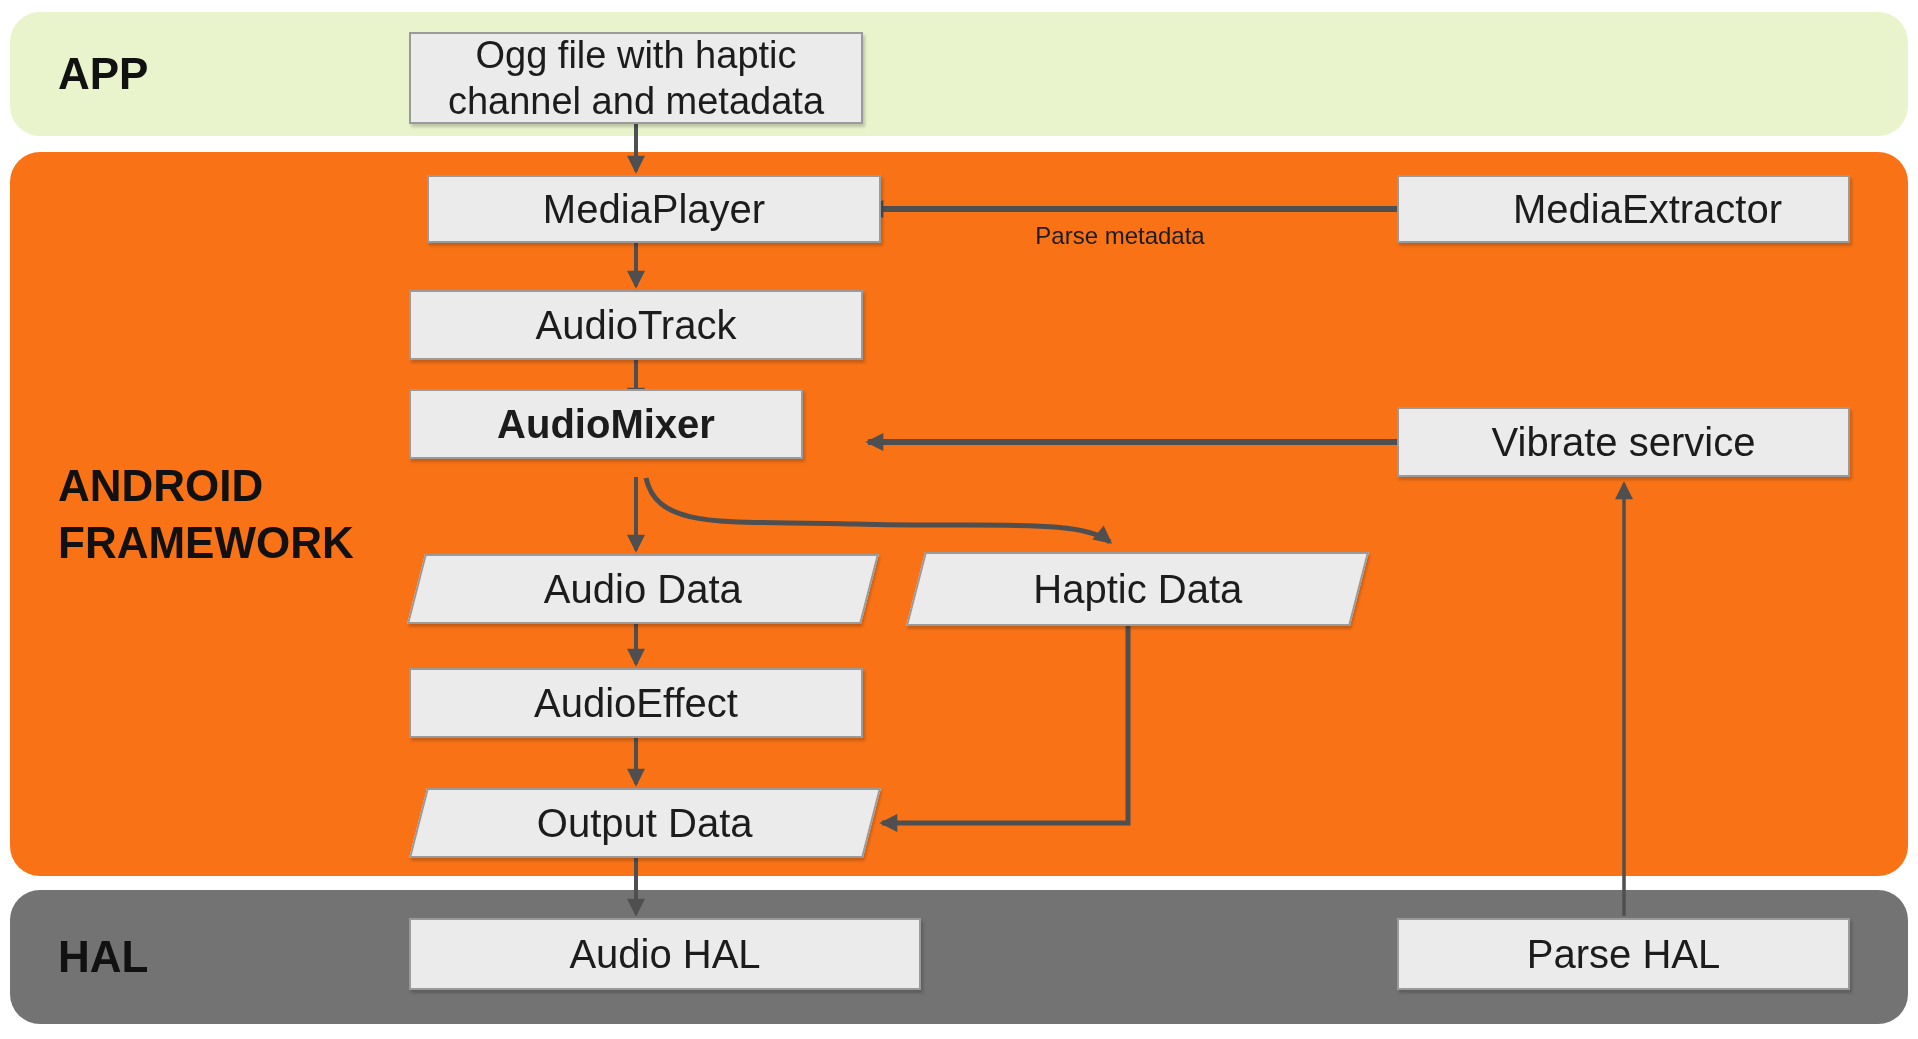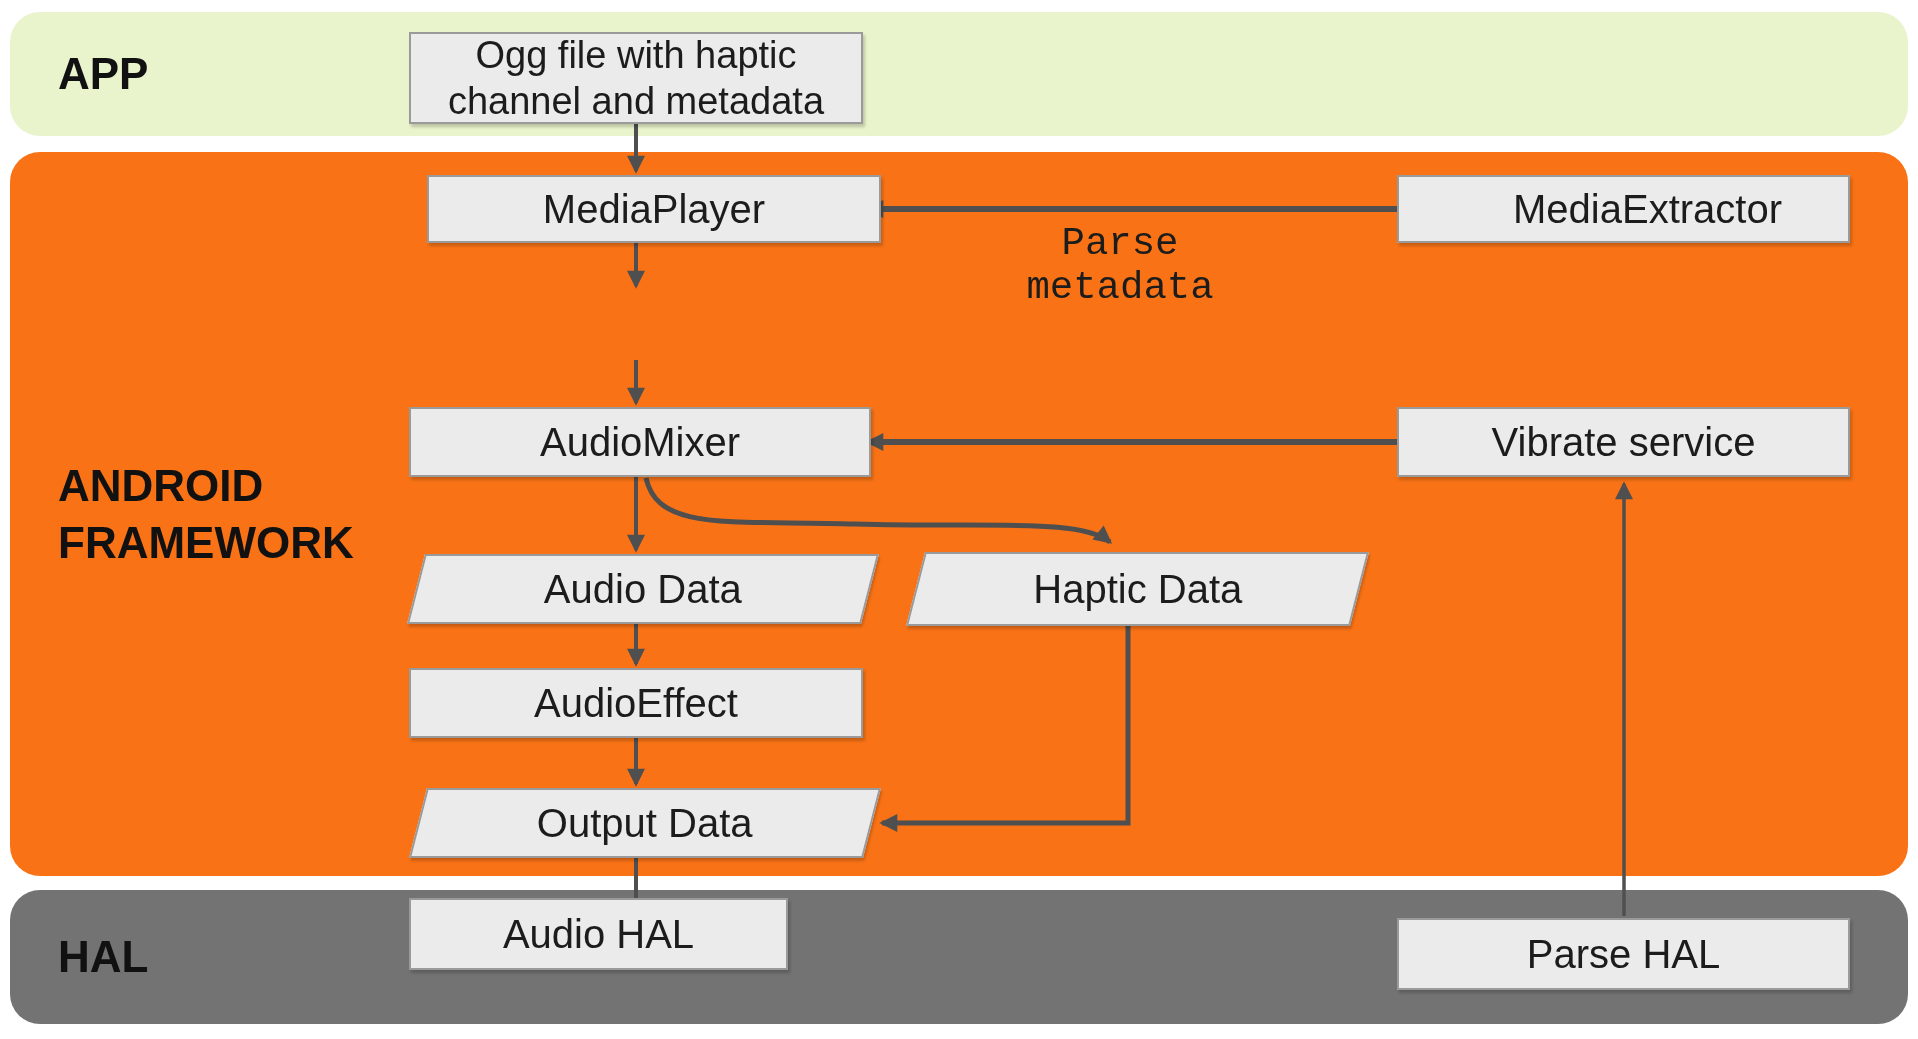--- a/index.html
+++ b/index.html
@@ -16,31 +16,31 @@
         display:flex;align-items:center;justify-content:center;text-align:center;
         font-size:40px;box-shadow:2px 3px 3px rgba(0,0,0,0.2);}
   .para{transform:skewX(-14.4deg);transform-origin:0 100%;}
   .para .lbl{transform:skewX(14.4deg);}
 
   .n-ogg{left:409px;top:32px;width:454px;height:92px;font-size:38px;line-height:1.22;}
   .n-ogg .lbl{max-width:400px;}
   .n-media-player{left:409px;top:175px;width:454px;height:68px;margin-left:18px;}
   .n-media-extractor{left:1397px;top:175px;width:453px;height:68px;padding-left:48px;}
   .n-audio-track{left:409px;top:290px;width:454px;height:70px;}
-  .n-audio-mixer{left:409px;top:407px;width:462px;height:70px;}
+  .n-audio-mixer{left:409px;top:389px;width:394px;height:70px;font-weight:bold;}
   .n-vibrate-service{left:1397px;top:407px;width:453px;height:70px;}
   .n-audio-data{left:407px;top:554px;width:454px;height:70px;}
   .n-haptic-data{left:906px;top:552px;width:444px;height:74px;}
   .n-audio-effect{left:409px;top:668px;width:454px;height:70px;}
   .n-output-data{left:409px;top:788px;width:454px;height:70px;}
-  .n-audio-hal{left:409px;top:898px;width:379px;height:72px;text-align:right;}
+  .n-audio-hal{left:409px;top:918px;width:512px;height:72px;text-align:right;}
   .n-haptic-hal{left:1397px;top:918px;width:453px;height:72px;}
 
   .edge-label{position:absolute;left:960px;top:222px;width:320px;text-align:center;
-              font-size:39px;color:#1c1c1c;font-family:Liberation Mono, monospace;}
+              font-size:24px;color:#1c1c1c;}
   svg.wires{position:absolute;left:0;top:0;width:1918px;height:1039px;pointer-events:none;}
 </style>
 </head>
 <body>
 
 <div class="canvas">
 
   <div class="band band-app" style="background: rgb(234, 244, 204);">
     <div class="band-label">APP</div>
   </div>
@@ -75,20 +75,23 @@
 
   <div class="node n-ogg">
     <div class="lbl">Ogg file with haptic channel and metadata</div>
   </div>
   <div class="node n-media-player">
     <div class="lbl">MediaPlayer</div>
   </div>
   <div class="node n-media-extractor">
     <div class="lbl">MediaExtractor</div>
   </div>
+  <div class="node n-audio-track">
+    <div class="lbl">AudioTrack</div>
+  </div>
   <div class="node n-audio-mixer">
     <div class="lbl">AudioMixer</div>
   </div>
   <div class="node n-vibrate-service">
     <div class="lbl">Vibrate service</div>
   </div>
   <div class="node para n-audio-data">
     <div class="lbl">Audio Data</div>
   </div>
   <div class="node para n-haptic-data">

